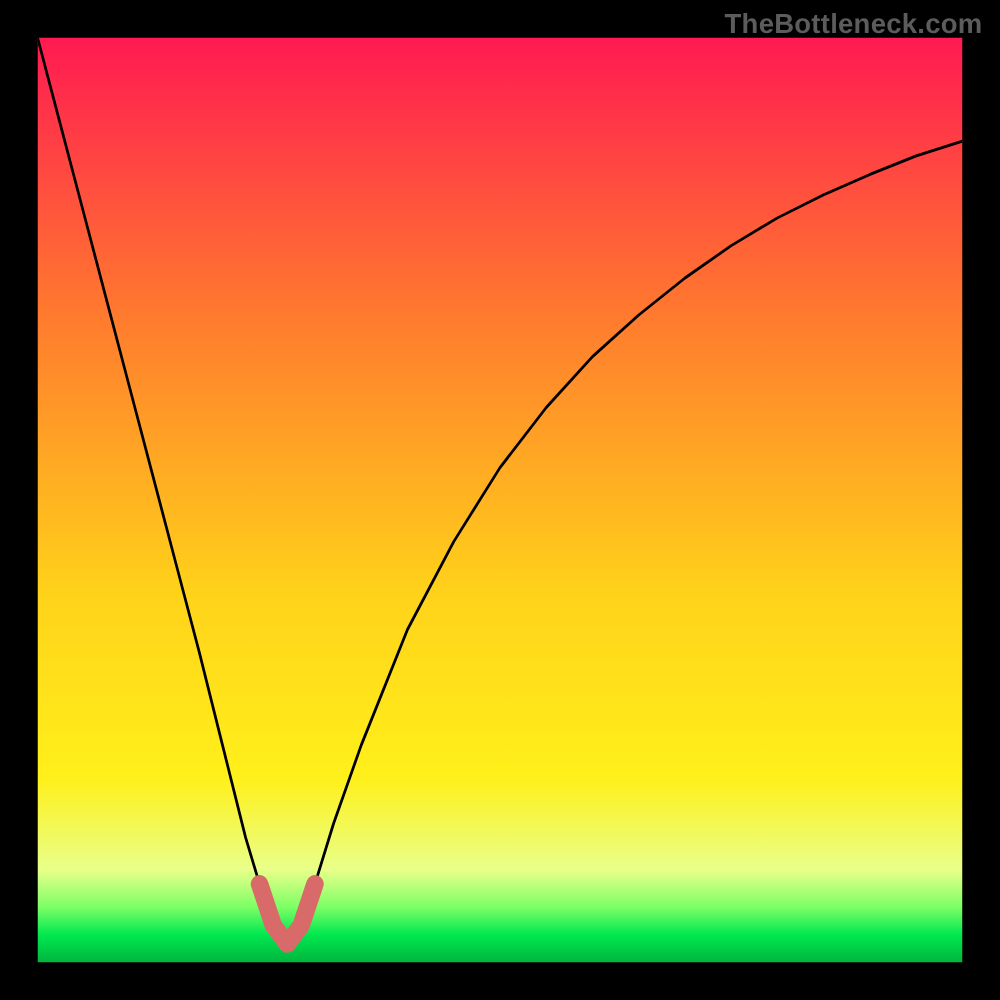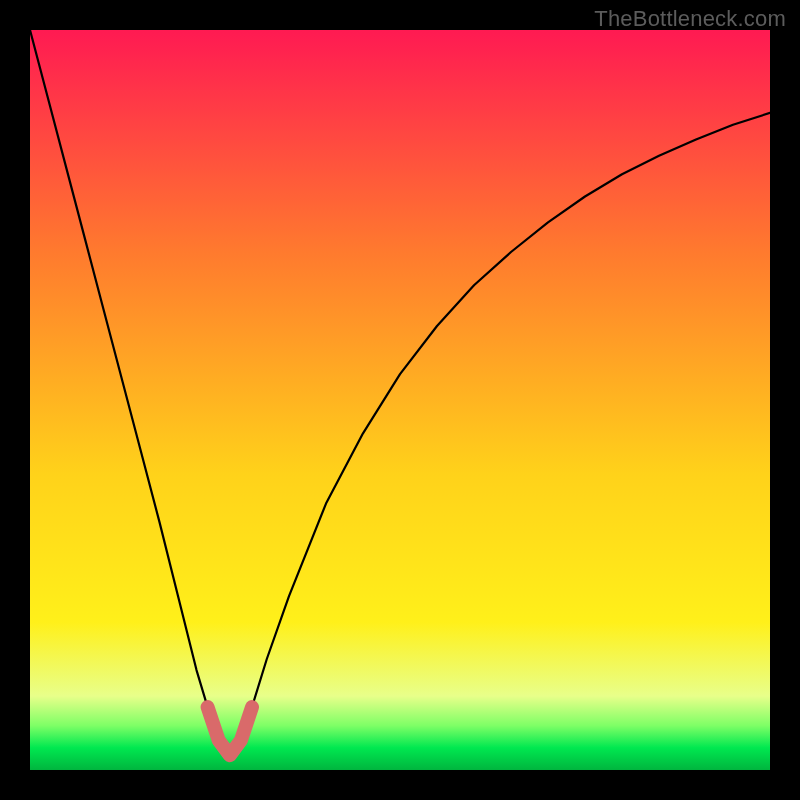--- a/index.html
+++ b/index.html
@@ -16,21 +16,21 @@
     width: 800px;
     height: 800px;
     background: #000000;
   }
   .watermark {
     position: absolute;
     top: 6px;
     right: 14px;
     color: #5c5c5c;
     font-size: 22px;
-    font-weight: 400;
+    font-weight: 700;
     letter-spacing: 0.2px;
     z-index: 5;
   }
   .plot {
     position: absolute;
     left: 30px;
     top: 30px;
     width: 740px;
     height: 740px;
   }

